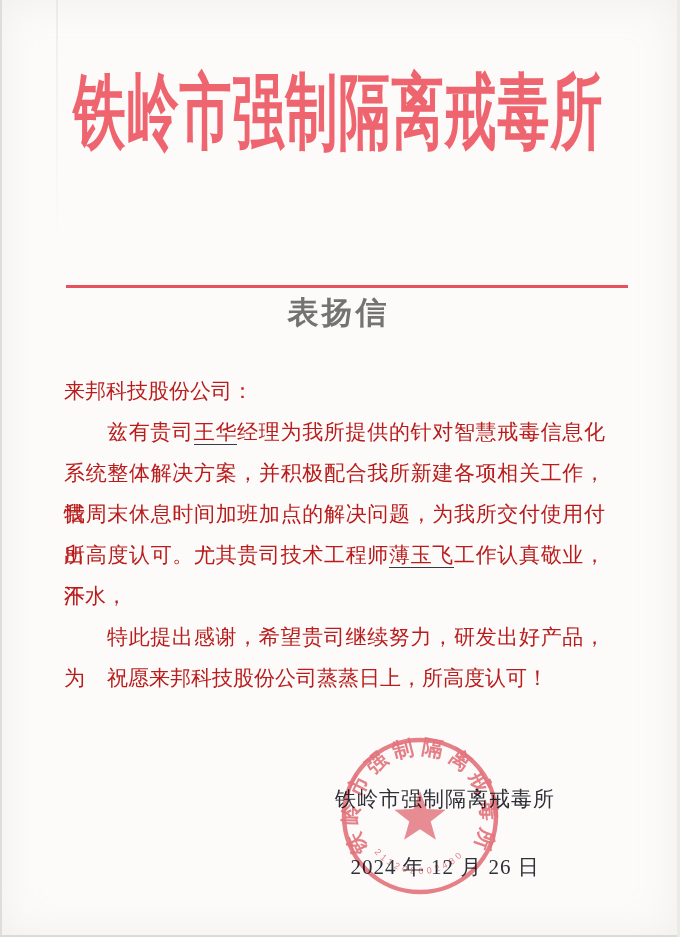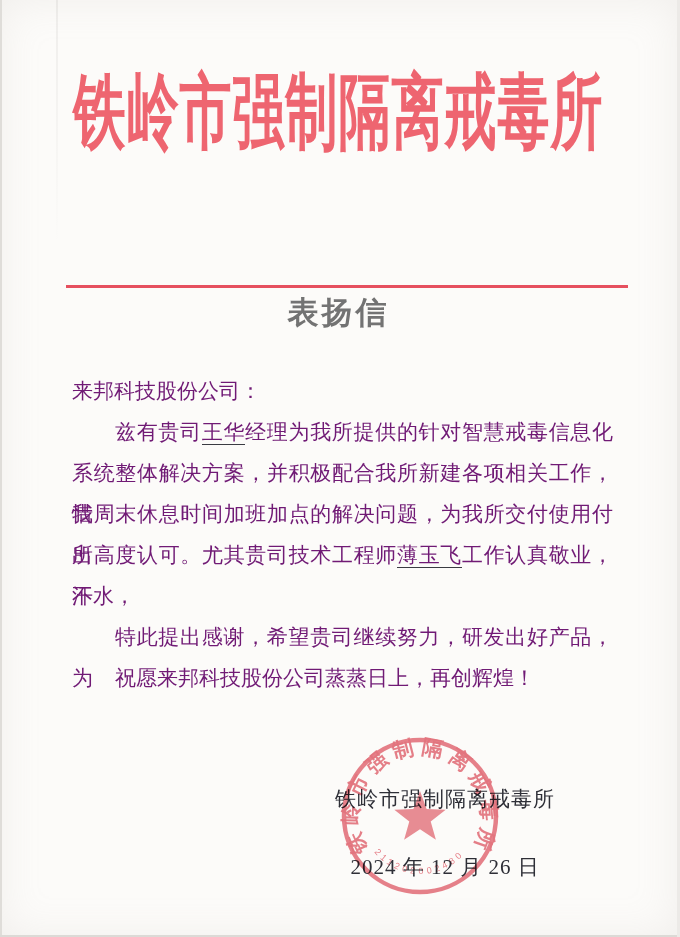--- a/index.html
+++ b/index.html
@@ -24,22 +24,22 @@
     color:#ee6570;transform:scaleY(1.58);transform-origin:center center;
     white-space:nowrap;
   }
   .rule{position:absolute;top:285px;left:66px;width:562px;height:3px;background:#e6505f;}
   .doc-title{
     position:absolute;top:292px;left:0;width:100%;height:42px;line-height:42px;
     text-align:center;font-size:31px;font-weight:bold;letter-spacing:3px;color:#737373;
   }
 
   .body-block{
-    position:absolute;left:72px;top:371px;width:541px;
-    font-size:21px;color:#701a75;
+    position:absolute;left:64px;top:371px;width:541px;
+    font-size:21px;color:#b91c1c;
   }
   .line{height:41px;line-height:41px;white-space:nowrap;}
   .jl{text-align:justify;text-align-last:justify;white-space:normal;}
   .ind{text-indent:43px;}
   .u{border-bottom:1.5px solid #3a3b42;padding-bottom:0;}
 
   .sign-org{
     position:absolute;top:784px;left:300px;width:290px;height:30px;line-height:30px;
     text-align:center;font-size:21px;letter-spacing:1px;color:#2e2f37;z-index:3;
   }
@@ -67,21 +67,21 @@
   <div class="doc-title">表扬信</div>
 
   <div class="body-block">
     <div class="line">来邦科技股份公司：</div>
     <div class="line jl ind"><span>兹有贵司</span><span class="u">王华</span><span>经理为我所提供的针对智慧戒毒信息化</span></div>
     <div class="line jl">系统整体解决方案，并积极配合我所新建各项相关工作，我</div>
     <div class="line jl">惜周末休息时间加班加点的解决问题，为我所交付使用付出</div>
     <div class="line jl"><span>所高度认可。尤其贵司技术工程师</span><span class="u">薄玉飞</span><span>工作认真敬业，不</span></div>
     <div class="line">汗水，</div>
     <div class="line jl ind">特此提出感谢，希望贵司继续努力，研发出好产品，为</div>
-    <div class="line ind">祝愿来邦科技股份公司蒸蒸日上，再创辉煌！</div>
+    <div class="line ind">祝愿来邦科技股份公司蒸蒸日上，所高度认可！</div>
   </div>
 
   <div class="sign-org">铁岭市强制隔离戒毒所</div>
   <div class="sign-date">2024 年 12 月 26 日</div>
 
   <svg class="seal" viewBox="0 0 176 176" xmlns="http://www.w3.org/2000/svg">
     <defs>
       <path id="arcTop" d="M 36,122 A 62,62 0 1 1 140,122" fill="none"></path>
       <path id="arcBottom" d="M 42,124 A 59,59 0 0 0 134,124" fill="none"></path>
     </defs>

